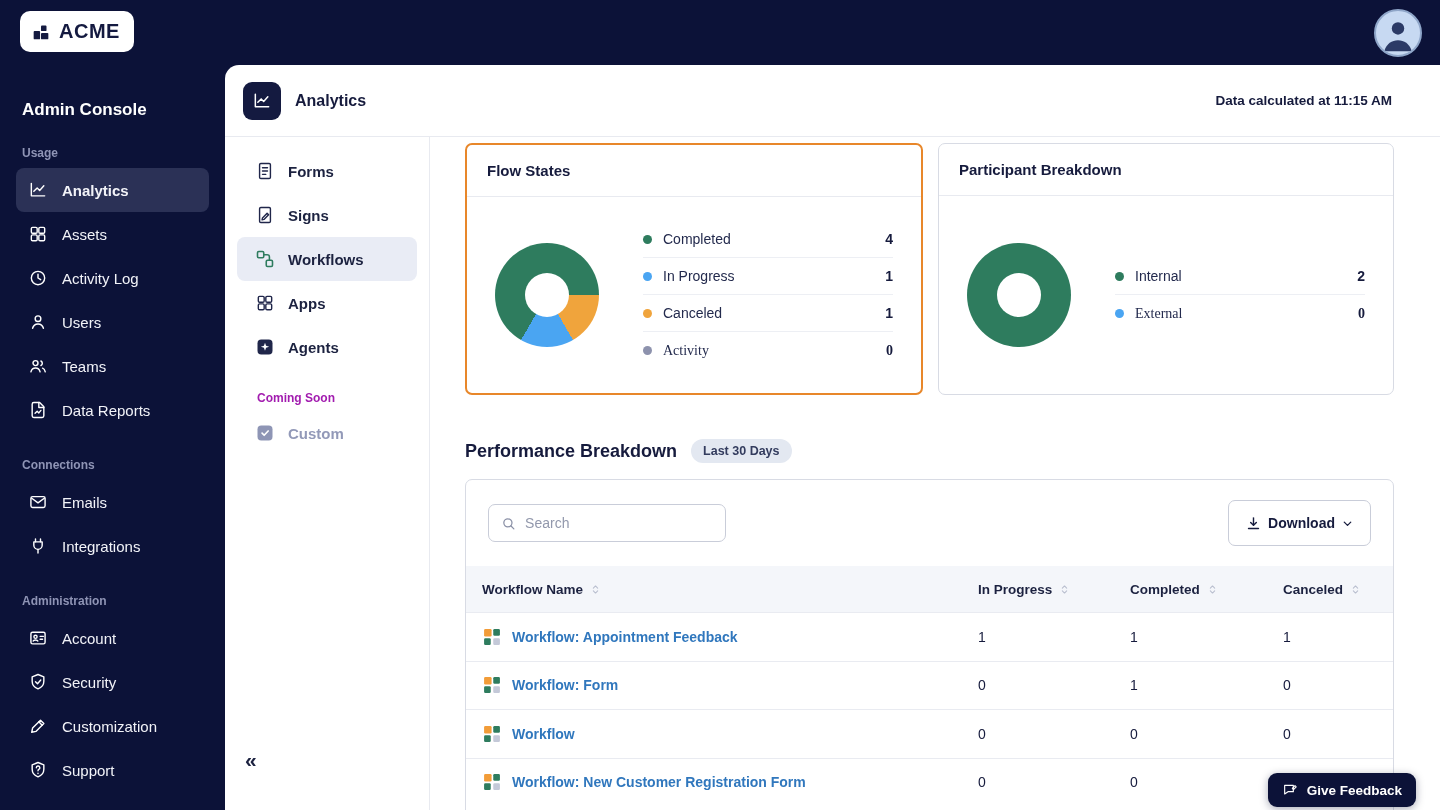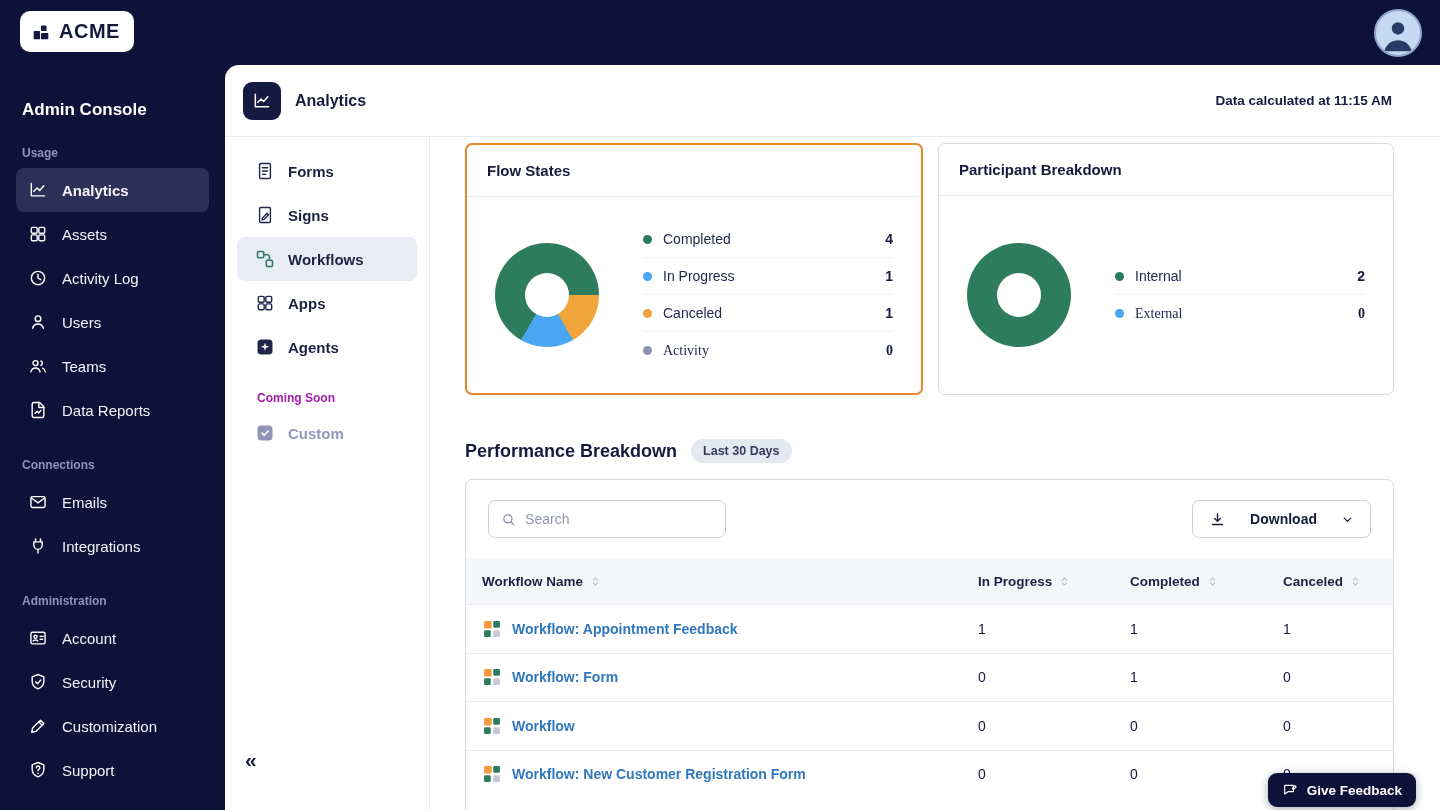--- a/index.html
+++ b/index.html
@@ -123,22 +123,22 @@
     display:flex; align-items:center; gap:9px;
     width:238px; height:38px; border:1px solid #c9cdd9; border-radius:7px;
     padding:0 12px; background:#fff;
   }
   .search-box input {
     border:none; outline:none; font-size:14px; width:100%;
     font-family:"Liberation Sans", sans-serif; color:#161b3d;
   }
   .search-box input::placeholder { color:#9298ac; }
   .download-btn {
-    display:flex; align-items:center; gap:24px;
-    height:38px; padding:0 16px; border:1px solid #c9cdd9; border-radius:7px;
+    display:flex; align-items:center; gap:6px;
+    height:46px; padding:0 16px; border:1px solid #c9cdd9; border-radius:7px;
     background:#fff; font-size:14px; font-weight:700; color:#161b3d; cursor:pointer;
     font-family:"Liberation Sans", sans-serif;
   }
   .grid-row { display:grid; grid-template-columns:1fr 152px 153px 110px; align-items:center; }
   .table-head { background:#f4f6fa; height:46px; }
   .th {
     display:flex; align-items:center; gap:6px;
     font-size:13.5px; font-weight:700; color:#1c2240; cursor:pointer;
   }
   .th:first-child { padding-left:16px; }

